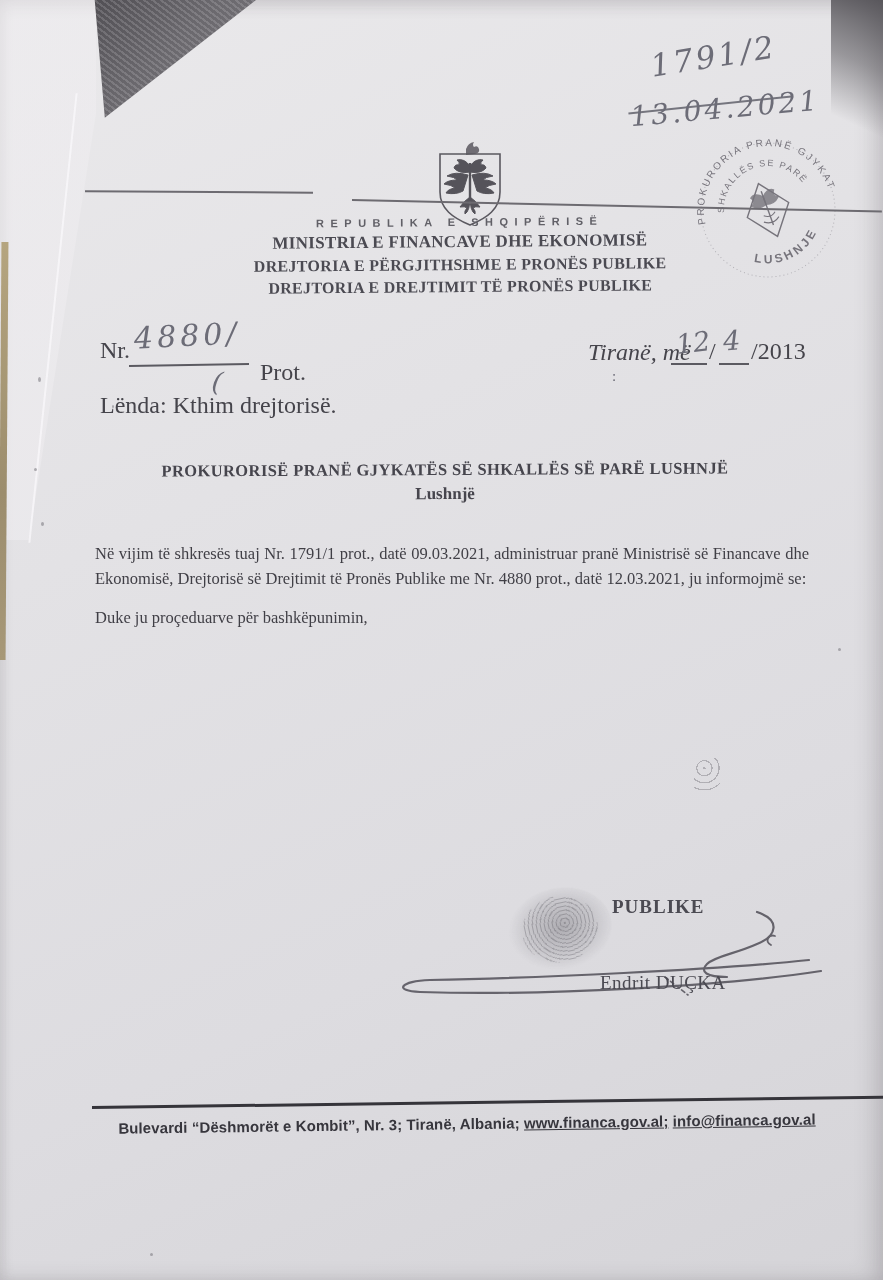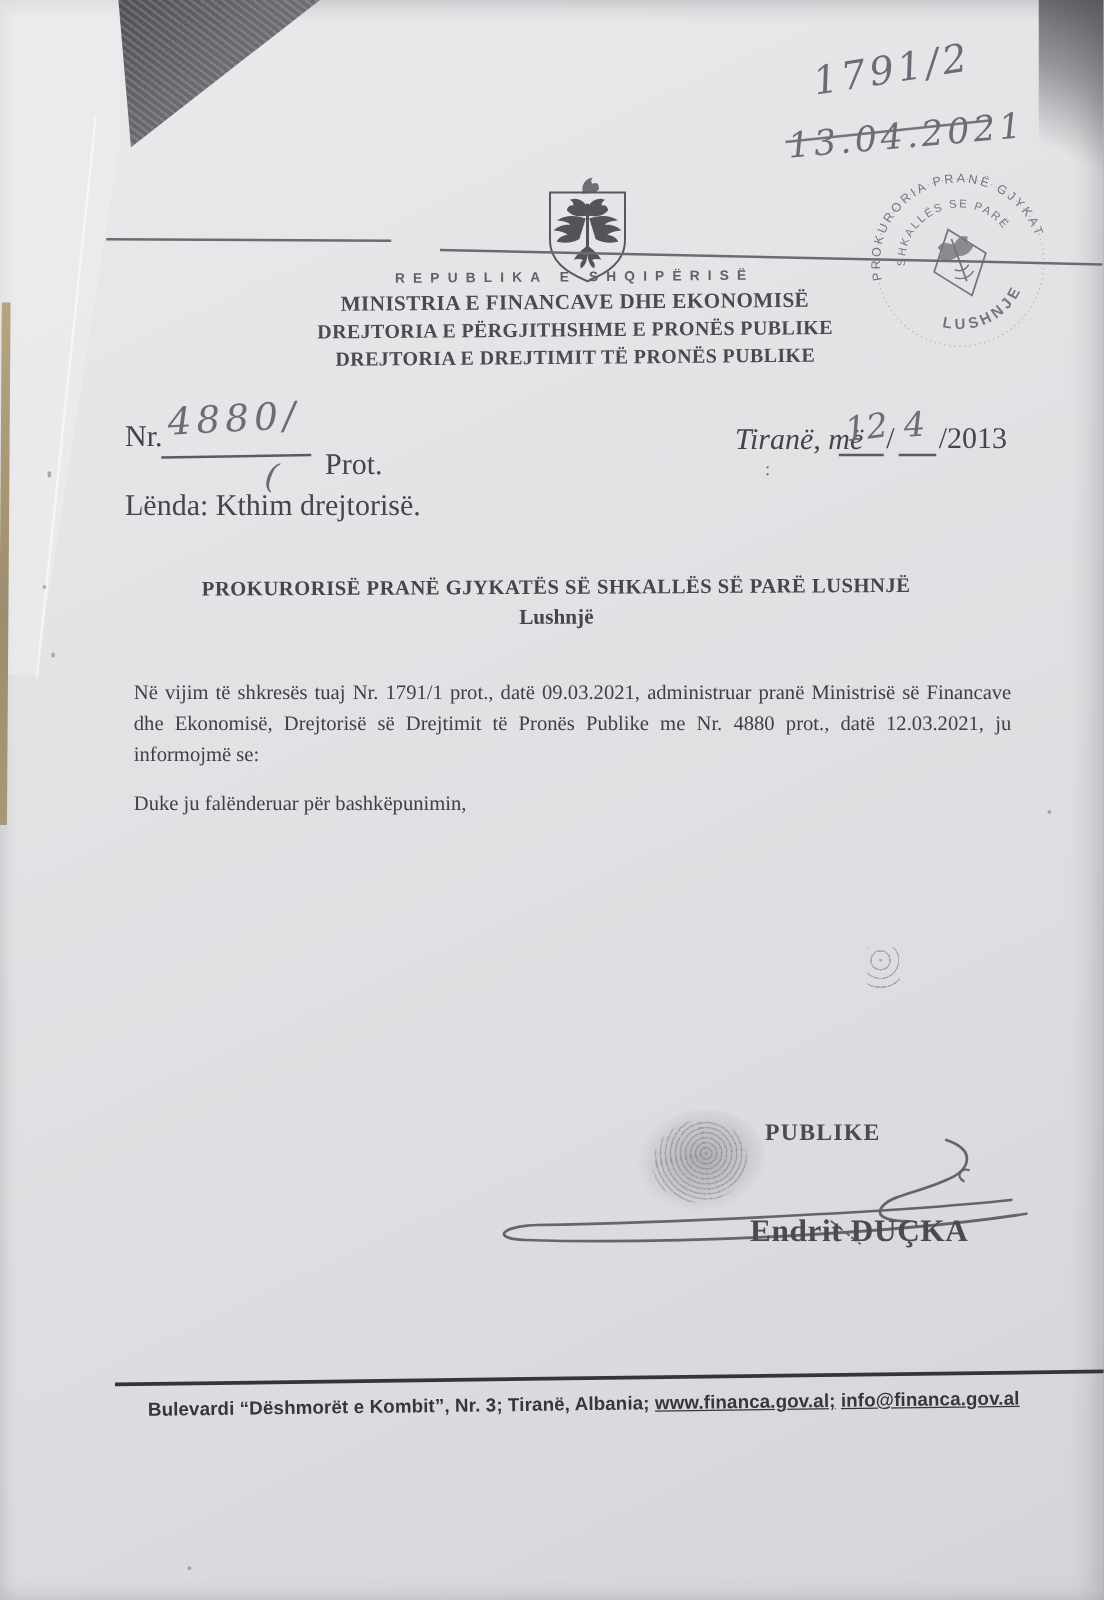--- a/index.html
+++ b/index.html
@@ -63,26 +63,26 @@
   .month-line{left:719px;top:363px;width:30px;height:1.5px;background:#5b5a61;}
   .year-label{left:751px;top:338px;}
   .colon-mark{left:612px;top:368px;font-size:15px;color:#6c6c77;}
   .subject{left:100px;top:392px;}
   
   .title{left:100px;top:460px;width:690px;text-align:center;transform:rotate(-.3deg);}
   .title .l1{font-size:16.5px;font-weight:700;letter-spacing:.4px;color:#46454d;}
   .title .l2{font-size:17px;font-weight:700;color:#46454d;margin-top:4px;}
   
   .body-block{left:95px;top:541px;width:714px;}
-  .body-block p{margin:0 0 14px 12px;font-size:16.5px;line-height:25px;text-align:justify;color:#403f46;}
+  .body-block p{margin:0 0 14px 0;font-size:16.5px;line-height:25px;text-align:justify;color:#403f46;}
   .body-block p.closing{text-align:left;margin-top:10px;}
   
   .sig-title{left:612px;top:896px;font-size:19px;font-weight:700;letter-spacing:1px;color:#4b4a52;}
   .sig-svg{left:385px;top:898px;width:450px;height:112px;}
-  .sig-name{left:600px;top:972px;font-size:25px;font-weight:700;letter-spacing:.5px;color:#4b4a52;}
+  .sig-name{left:600px;top:972px;font-size:19px;font-weight:400;letter-spacing:.5px;color:#4b4a52;}
   
   .footer-line{left:92px;top:1106px;width:792px;height:3px;background:#35343a;transform:rotate(-.75deg);transform-origin:left center;}
   .footer-text{left:95px;top:1120px;width:744px;text-align:center;transform:rotate(-.75deg);transform-origin:left center;
     font-family:"Liberation Sans",sans-serif;font-size:15px;font-weight:600;color:#37363d;letter-spacing:.1px;}
   .footer-text .lnk{text-decoration:underline;}
 </style>
 </head>
 <body>
 
 <div class="page">
@@ -177,21 +177,21 @@
 
   <div class="abs t18 subject">Lënda: Kthim drejtorisë.</div>
 
   <div class="abs title">
     <div class="l1">PROKURORISË PRANË GJYKATËS SË SHKALLËS SË PARË LUSHNJË</div>
     <div class="l2">Lushnjë</div>
   </div>
 
   <div class="abs body-block">
     <p>Në vijim të shkresës tuaj Nr. 1791/1 prot., datë 09.03.2021, administruar pranë Ministrisë së Financave dhe Ekonomisë, Drejtorisë së Drejtimit të Pronës Publike me Nr. 4880 prot., datë 12.03.2021, ju informojmë se:</p>
-    <p class="closing">Duke ju falënderuar për bashkëpunimin,</p>
+    <p class="closing">Duke ju proçeduarve për bashkëpunimin,</p>
   </div>
 
   <div class="abs smear"></div>
   <div class="abs sig-title">PUBLIKE</div>
   <div class="abs sig-svg">
     <svg viewBox="0 0 450 112" width="450" height="112">
       <g stroke="#55535c" stroke-width="2.2" fill="none" stroke-linecap="round" opacity=".88">
         <path d="M372,14 C396,22 392,38 372,46 C350,56 330,58 322,66 C314,74 322,79 342,79"></path>
         <path d="M424,62 C330,72 150,80 45,82 C15,83 8,93 35,94 C160,98 340,88 436,73"></path>
         <path d="M390,38 C384,36 379,43 386,47" stroke-width="1.8"></path>

